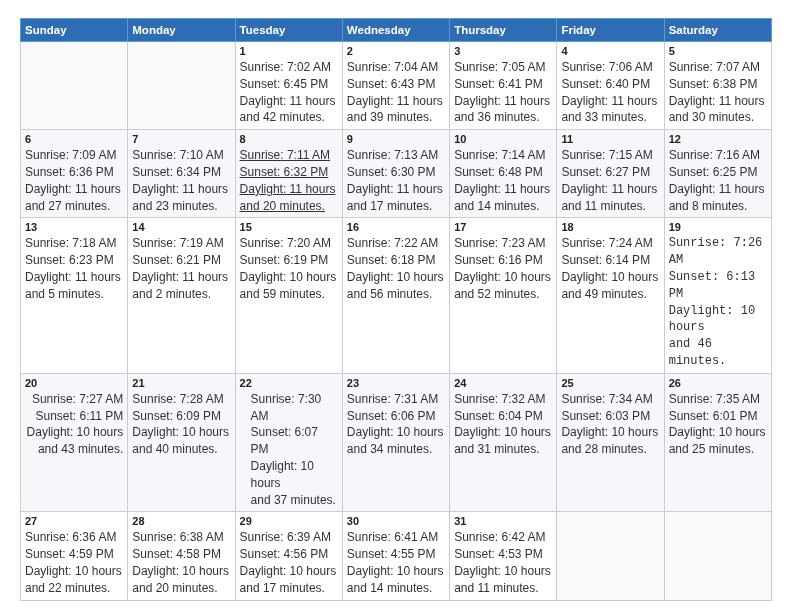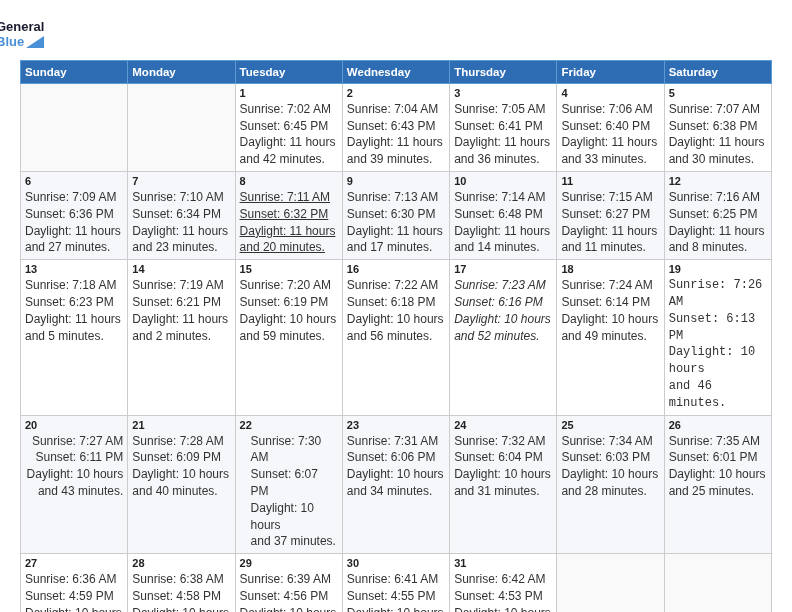--- a/index.html
+++ b/index.html
@@ -80,38 +80,20 @@
       line-height: 1.4;
     }
     td.empty {
       background: #f9f9f9;
     }
   </style>
 </head>
 <body>
 
 <div class="page">
-  <div class="header">
-    <div class="logo">
-
-      <div style="line-height:1.15; margin-left:-24px; margin-top:2px;">
-        <div style="font-size:13px; font-weight:bold; color:#1a1a2e;">General</div>
-        <div style="font-size:13px; font-weight:bold; color:#4a90d9; display:flex; align-items:center; gap:2px;">
-          Blue
-          <svg width="18" height="12" viewBox="0 0 18 12">
-            <polygon points="0,12 18,12 18,0" fill="#4a90d9"></polygon>
-          </svg>
-        </div>
-      </div>
-    </div>
-    <div class="title-block">
-      <div class="month-title"></div>
-      <div class="location"></div>
-    </div>
-  </div>
 
   <table>
     <thead>
       <tr>
       <th>Sunday</th>
           <th>Monday</th>
           <th>Tuesday</th>
           <th>Wednesday</th>
           <th>Thursday</th>
           <th>Friday</th>
@@ -233,21 +215,21 @@
           </td>
           <td>
             <span class="day-number">16</span>
             <div class="day-info" style="white-space: pre-line;">Sunrise: 7:22 AM
 Sunset: 6:18 PM
 Daylight: 10 hours
 and 56 minutes.</div>
           </td>
           <td>
             <span class="day-number">17</span>
-            <div class="day-info" style="white-space: pre-line; font-style: italic;">Sunrise: 7:23 AM
+            <div class="day-info" style="white-space: pre-line;">Sunrise: 7:23 AM
 Sunset: 6:16 PM
 Daylight: 10 hours
 and 52 minutes.</div>
           </td>
           <td>
             <span class="day-number">18</span>
             <div class="day-info" style="white-space: pre-line;">Sunrise: 7:24 AM
 Sunset: 6:14 PM
 Daylight: 10 hours
 and 49 minutes.</div>

